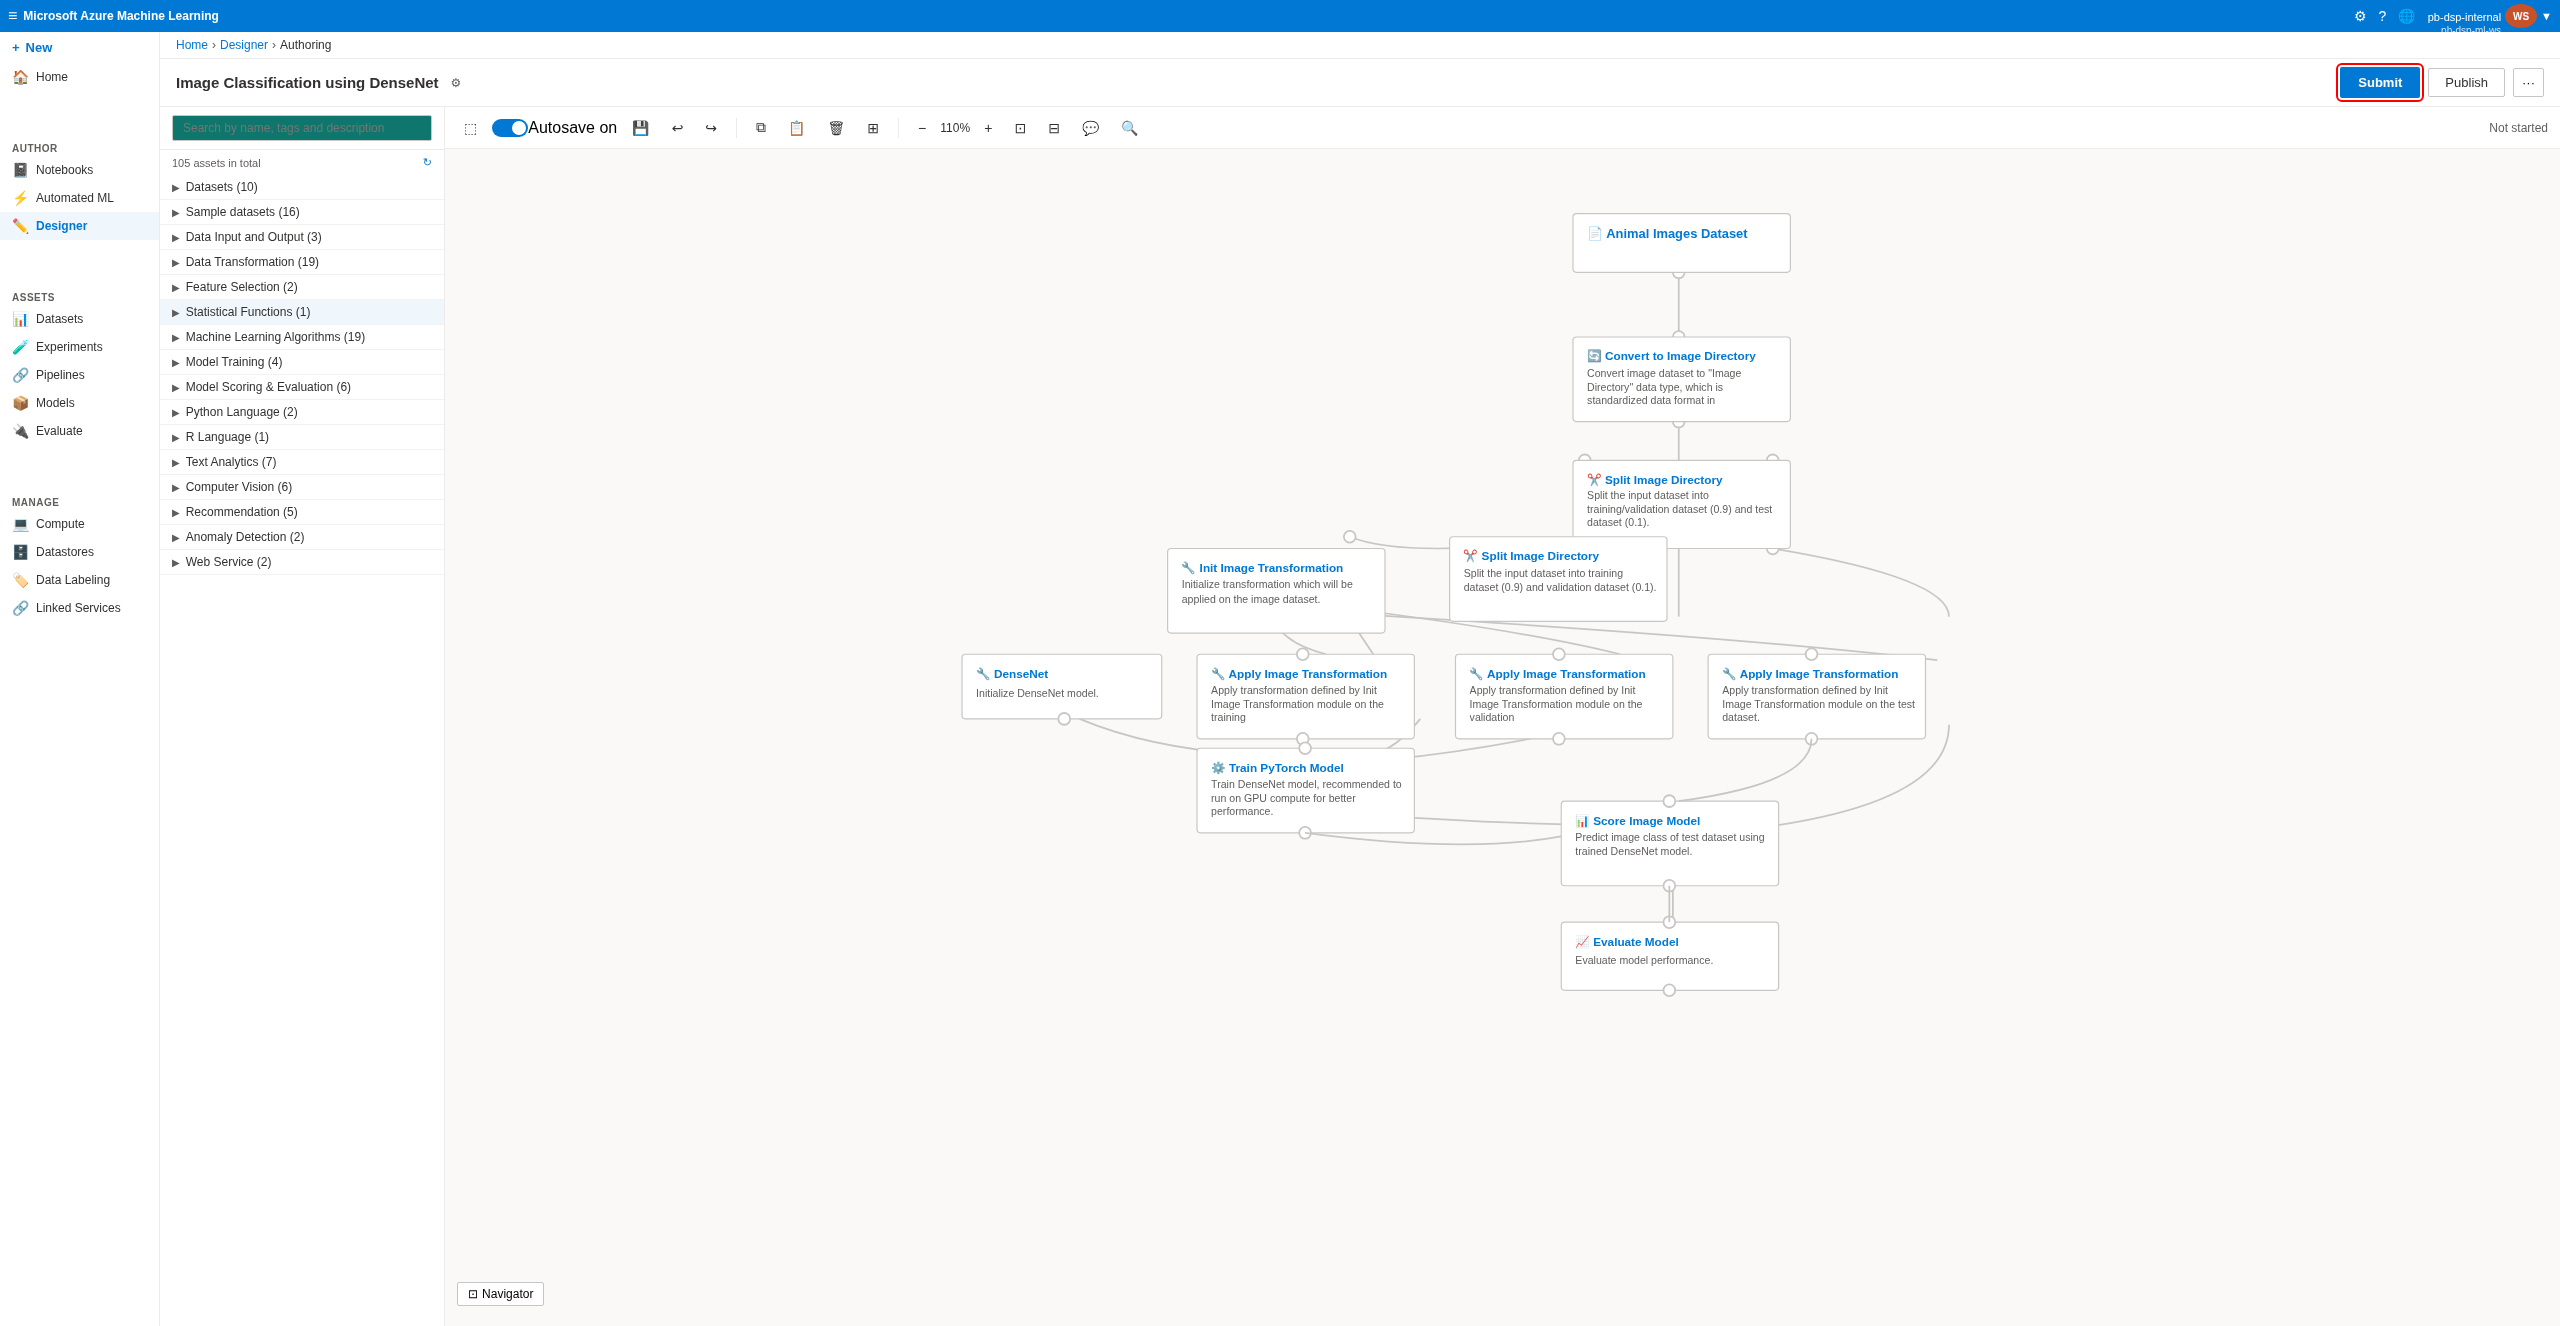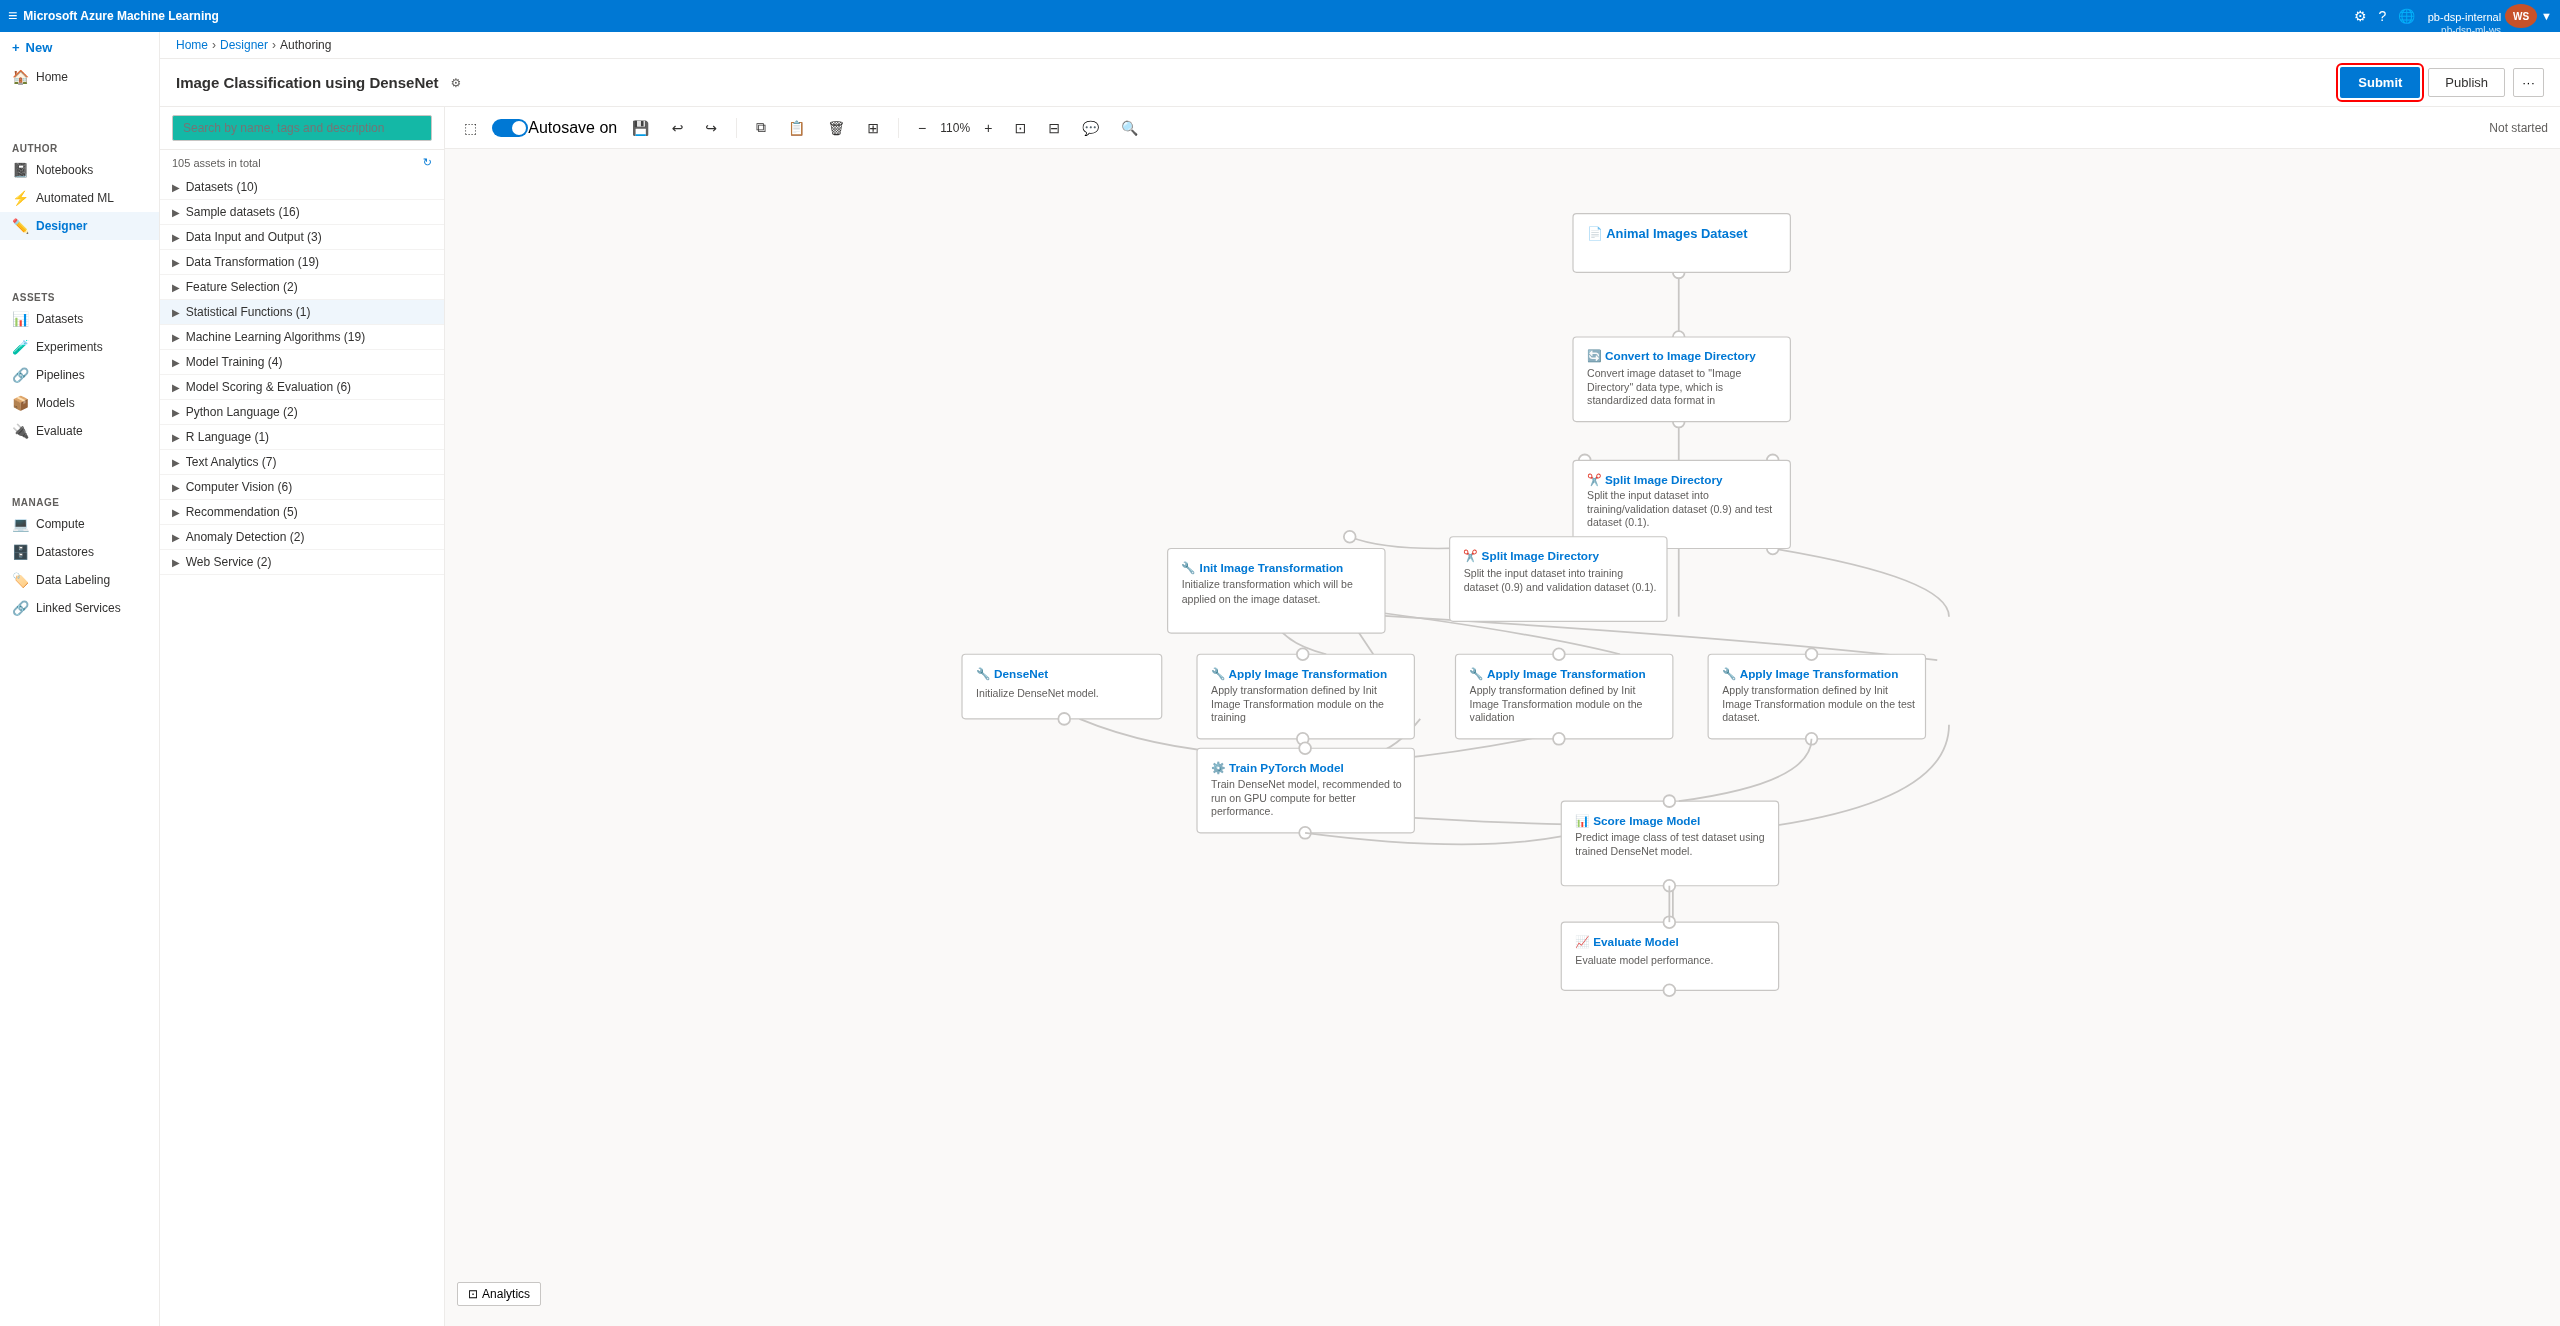--- a/index.html
+++ b/index.html
@@ -99,21 +99,21 @@
       align-items: center;
       justify-content: space-between;
     }
     .search-box {
       width: 100%;
       padding: 5px 10px;
       border: 1px solid #c8c6c4;
       border-radius: 2px;
       font-size: 12px;
       outline: none;
-      background: #14b8a6;
+      background: #0f766e;
     }
     .asset-count { font-size: 11px; color: #605e5c; padding: 6px 12px; display: flex; align-items: center; justify-content: space-between; }
     .asset-list { overflow-y: auto; flex: 1; }
     .asset-category {
       display: flex;
       align-items: center;
       padding: 5px 12px;
       cursor: pointer;
       font-size: 12px;
       color: #323130;
@@ -603,18 +603,18 @@
 
           <line x1="1042" y1="627" x2="1042" y2="658" stroke="#c8c6c4" stroke-width="1.5"></line>
 
           <path d="M 732 582 Q 870 600 950 585" stroke="#c8c6c4" stroke-width="1.5" fill="none"></path>
 
           <path d="M 1163 502 Q 1163 540 1050 555" stroke="#c8c6c4" stroke-width="1.5" fill="none"></path>
         </svg>
 
         <div class="navigator-btn">
           <span>⊡</span>
-          <span>Analytics</span>
+          <span>Navigator</span>
         </div>
       </div>
     </div>
   </div>
 </div>
 
 </body></html>

